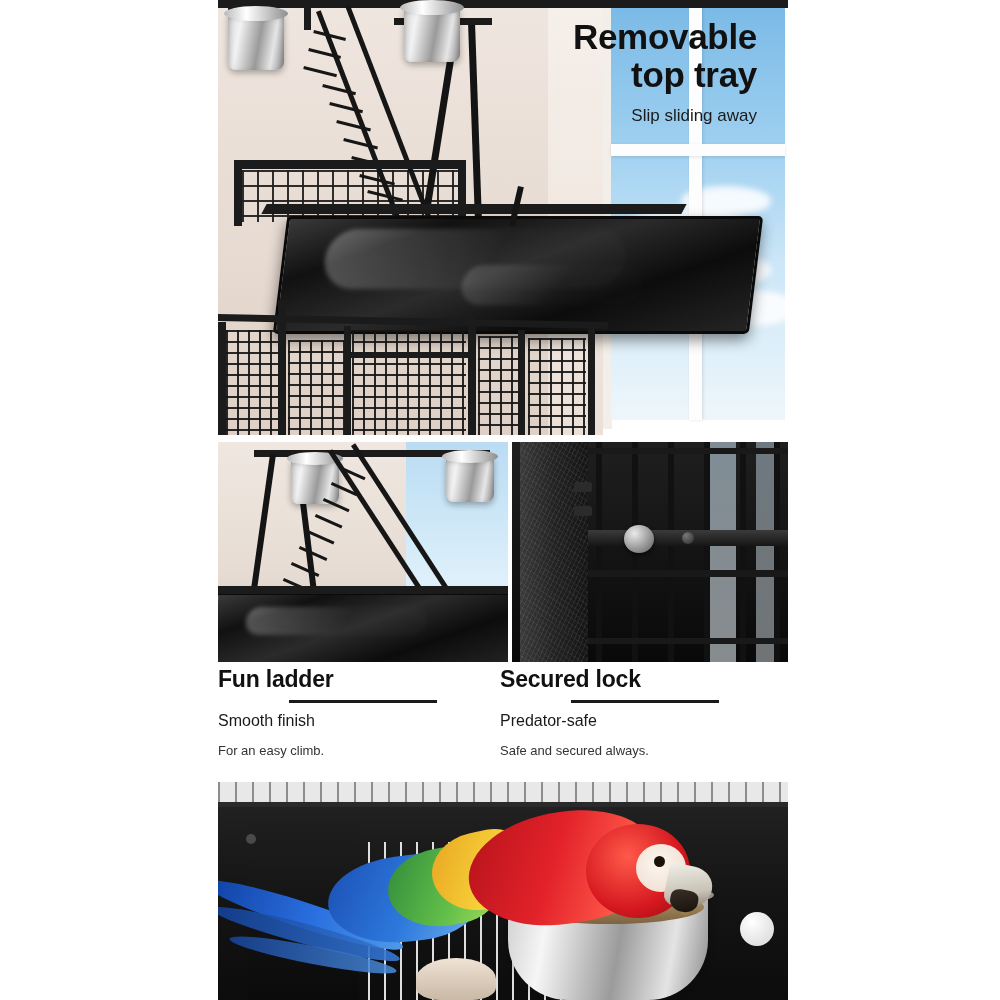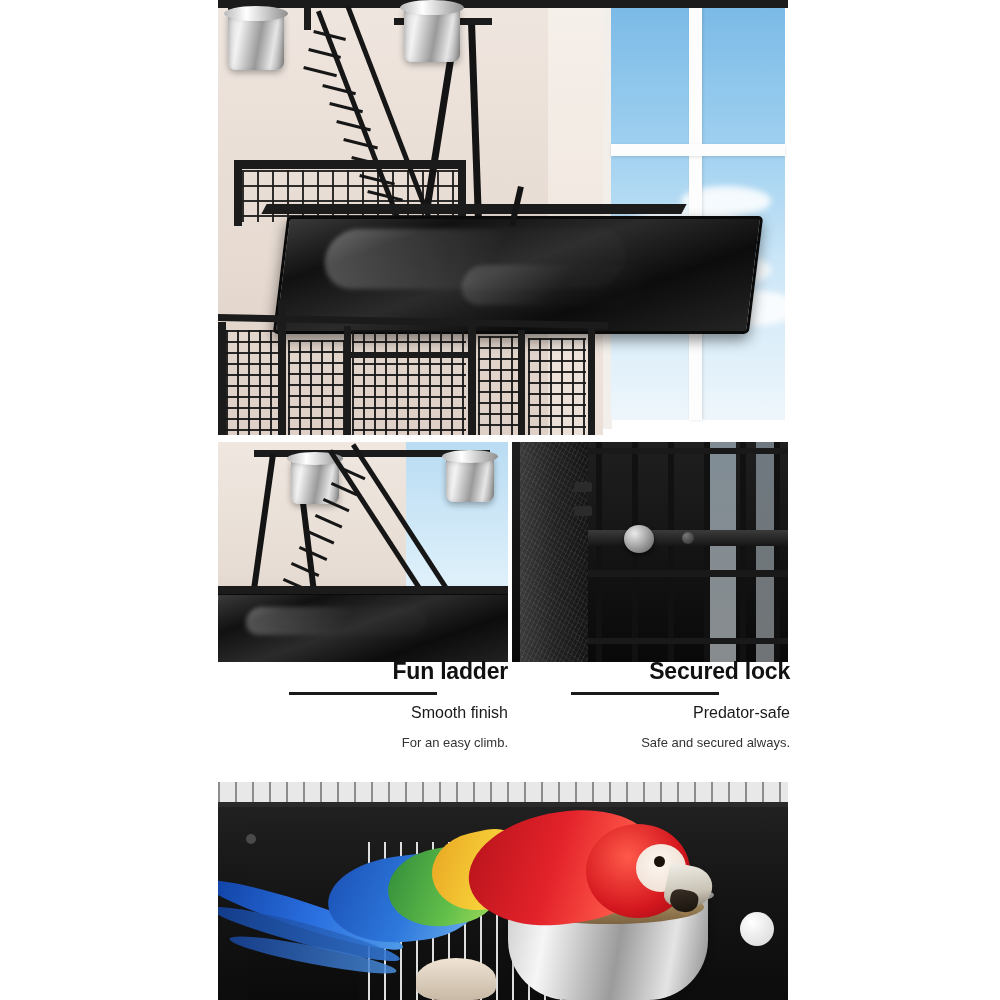--- a/index.html
+++ b/index.html
@@ -144,23 +144,23 @@
   .mid-photo {
     position: absolute;
     top: 0; height: 220px;
     overflow: hidden;
   }
   .mid-left { left: 218px; width: 290px; background:#f1ece6; }
   .mid-right { left: 512px; width: 276px; background:#2a2a2a; }
 
   .feature-text {
     position: absolute;
-    top: 216px;
+    top: 224px;
     width: 290px;
-    text-align: right;
+    text-align: left;
   }
   .feature-left { left: 218px; }
   .feature-right { left: 500px; }
   .feature-title {
     font-size: 23px;
     font-weight: bold;
     color: #111;
     letter-spacing: -0.2px;
   }
   .feature-rule {
@@ -276,20 +276,27 @@
       <div class="mesh-fine" style="left:260px; top:336px; width:40px;  height:99px;"></div>
       <div class="mesh-fine" style="left:310px; top:338px; width:58px;  height:97px;"></div>
 
       <div class="bar" style="left:0px;  top:318px; width:390px; height:7px; transform:skewY(1.2deg);"></div>
       <div class="bar" style="left:126px;top:352px; width:130px; height:6px;"></div>
     </div>
 
     <div class="side-white side-left"></div>
     <div class="side-white side-right"></div>
 
+    <div class="hero-caption">
+      <div class="hero-title">
+        <div>Removable</div>
+        <div>top tray</div>
+      </div>
+      <div class="hero-sub">Slip sliding away</div>
+    </div>
   </div>
 
   <div class="mid">
 
     <div class="mid-photo mid-left">
       <div style="position:absolute;left:0;top:0;width:290px;height:220px;background:linear-gradient(180deg,#efe7e0 0%,#e7ddd4 55%,#d9cec5 100%);"></div>
       <div style="position:absolute;left:188px;top:0;width:102px;height:220px;background:linear-gradient(180deg,#b9dcf3 0%,#dcefFA 60%,#f4f9fc 100%);"></div>
 
       <div class="bar" style="left:36px; top:8px; width:236px; height:7px;"></div>
       <div class="bar-d" style="left:52px; top:12px; width:6px; height:170px; transform:rotate(8deg);"></div>

